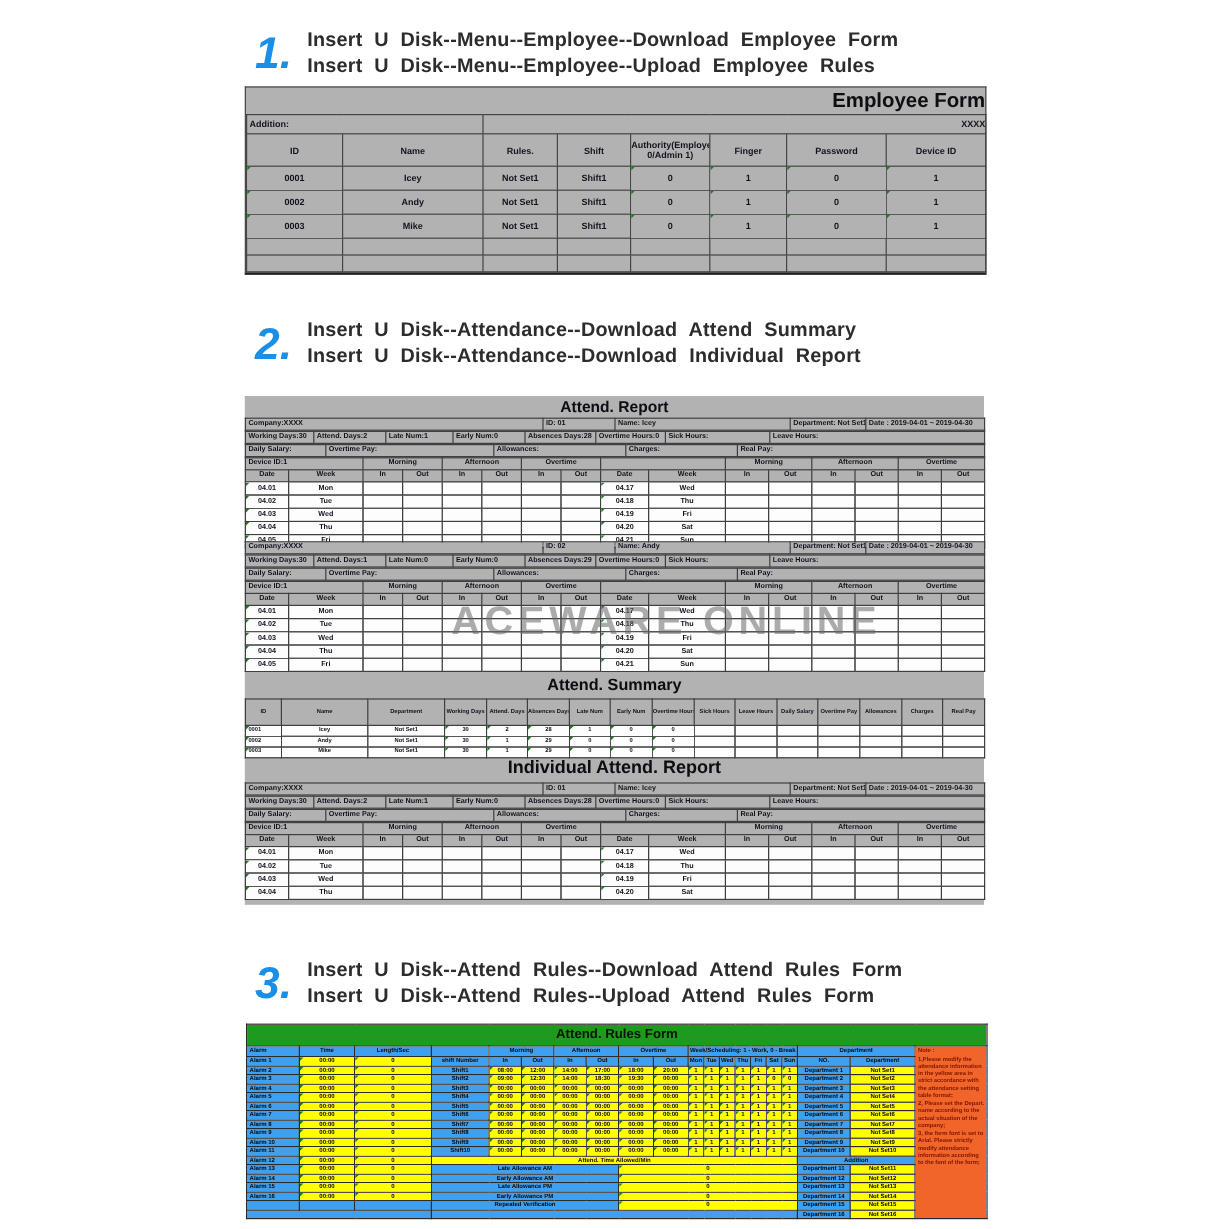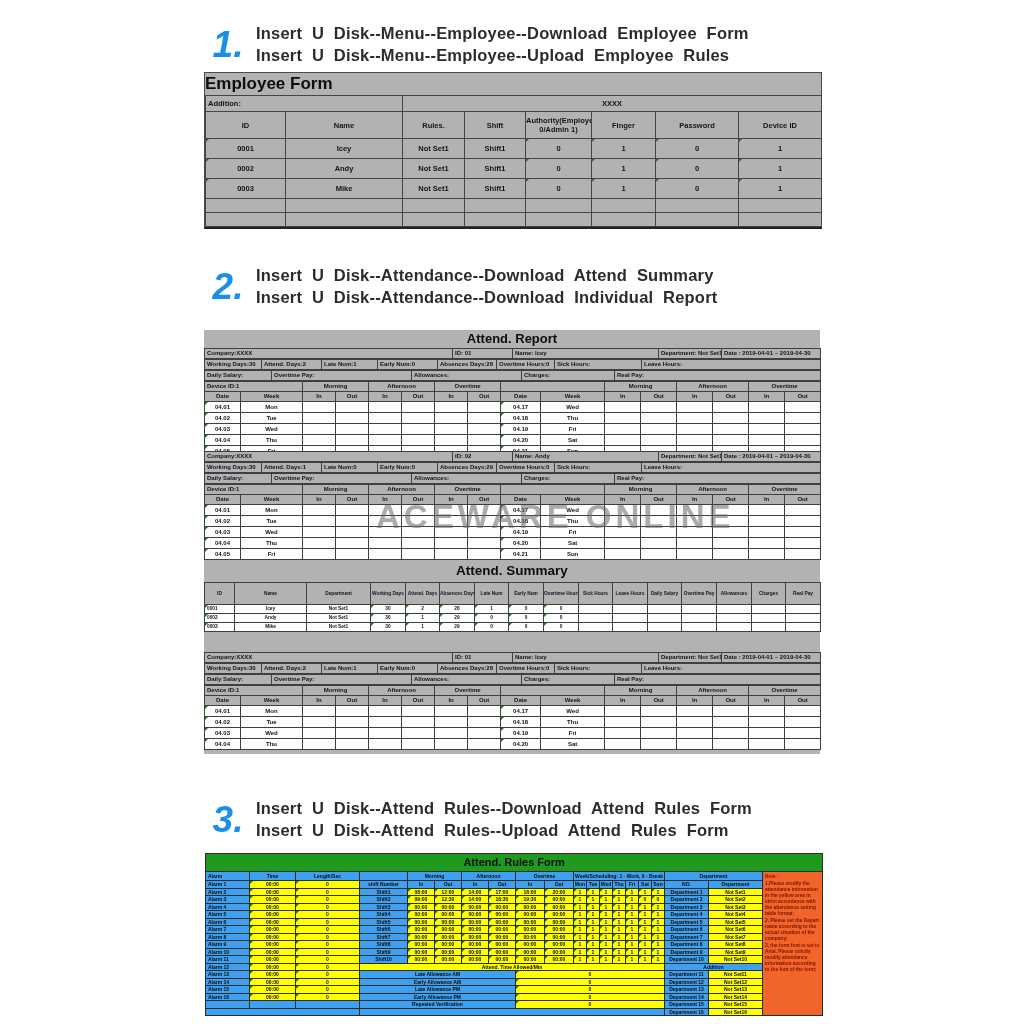--- a/index.html
+++ b/index.html
@@ -20,26 +20,26 @@
   table{border-collapse:collapse;table-layout:fixed;}
   td{overflow:hidden;white-space:nowrap;padding:0;}
   .left{text-align:left !important;padding-left:2px !important;}
   .tri{position:relative;}
   .tri::before{content:'';position:absolute;left:0;top:0;width:0;height:0;
     border-top:3px solid #1e7a1e;border-right:3px solid transparent;}
 
   
   #employee-panel{position:absolute;left:204px;top:72px;width:616px;
     background:var(--panel-gray,#b2b2b2);border:1px solid #4a4a4a;border-bottom:2px solid #202020;}
-  #employee-title{height:22px;line-height:22px;text-align:left;font-size:17px;
+  #employee-title{height:22px;line-height:22px;text-align:right;font-size:17px;
     font-weight:bold;color:#0d0d12;}
   #employee-table{width:616px;}
   #employee-table td{border:1px solid #454545;background:var(--panel-gray,#b2b2b2);
     font-size:7.5px;font-weight:bold;color:#13131f;text-align:center;}
-  #employee-table .company-row td{height:15px;}
+  #employee-table .company-row td{height:15px;text-align:right;}
   #employee-table .head-row td{height:26px;white-space:normal;line-height:1.2;}
   #employee-table .data-row td{height:19px;}
   #employee-table .empty-row td{height:13px;}
 
   
   #attend-panel{position:absolute;left:204px;top:330px;width:616px;height:424px;
     background:var(--panel-gray,#b2b2b2);}
   .tbl-title{position:absolute;left:0;width:616px;text-align:center;font-weight:bold;color:#0c0c12;}
   #report-title{top:1px;font-size:13px;}
   #summary-title{top:233px;font-size:13.5px;}
@@ -678,20 +678,21 @@
             <td></td>
             <td></td>
             <td></td>
             <td></td>
             <td></td>
             <td></td>
             <td></td>
           </tr>
         </tbody>
       </table>
+    <div class="tbl-title" id="individual-title">Individual Attend. Report</div>
     <div class="rblock" id="individual-block">
         <table class="meta">
           <colgroup>
             <col style="width: 248px;">
             <col style="width: 60px;">
             <col style="width: 146px;">
             <col style="width: 63px;">
             <col style="width: 99px;">
           </colgroup>
           <tbody>

